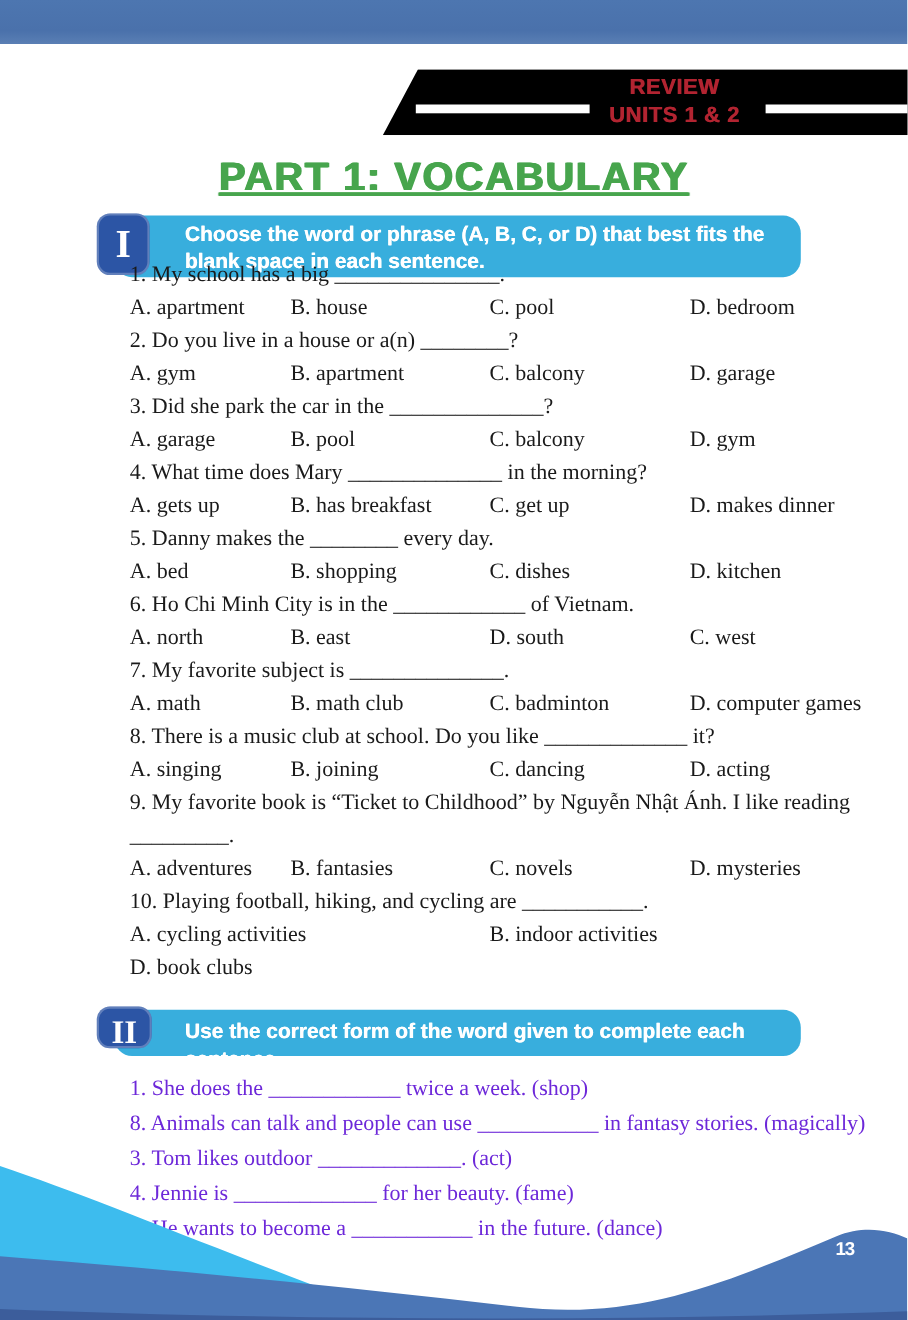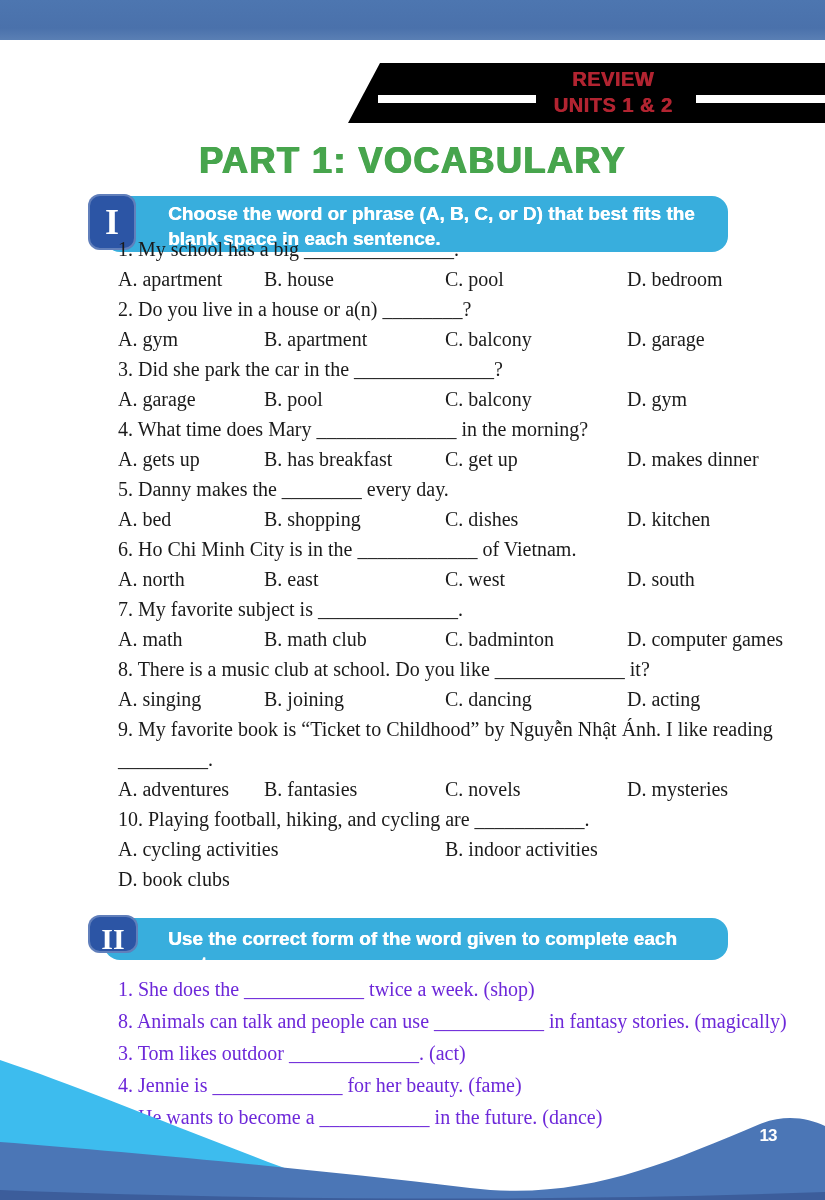--- a/index.html
+++ b/index.html
@@ -34,20 +34,21 @@
     text-shadow:.6px 0 currentColor;
   }
 
   
   .part-title{
     position:absolute;left:0;top:140px;width:825px;text-align:center;
     color:#47a54d;
     font-family:"Liberation Sans", sans-serif;
     font-weight:bold;font-size:36px;letter-spacing:1.5px;
     text-shadow:1px 0 currentColor,-0.5px 0 currentColor;
+    text-decoration:underline;
   }
 
   
   .sec-bar{
     position:absolute;background:#38aedd;border-radius:16px;
     color:#ffffff;font-family:"Liberation Sans", sans-serif;font-weight:bold;
   }
   .sec-bar .instr{
     display:block;padding:5px 10px 5px 64px;font-size:19px;line-height:25px;
     text-shadow:.4px 0 currentColor;
@@ -146,22 +147,22 @@
     <div class="opts">
       <span class="opt">A. bed</span>
       <span class="opt">B. shopping</span>
       <span class="opt">C. dishes</span>
       <span class="opt">D. kitchen</span>
     </div>
     <div class="q-text">6. Ho Chi Minh City is in the ____________ of Vietnam.</div>
     <div class="opts">
       <span class="opt">A. north</span>
       <span class="opt">B. east</span>
+      <span class="opt">D. south</span>
       <span class="opt">C. west</span>
-      <span class="opt">D. south</span>
     </div>
     <div class="q-text">7. My favorite subject is ______________.</div>
     <div class="opts">
       <span class="opt">A. math</span>
       <span class="opt">B. math club</span>
       <span class="opt">C. badminton</span>
       <span class="opt">D. computer games</span>
     </div>
     <div class="q-text">8. There is a music club at school. Do you like _____________ it?</div>
     <div class="opts">

